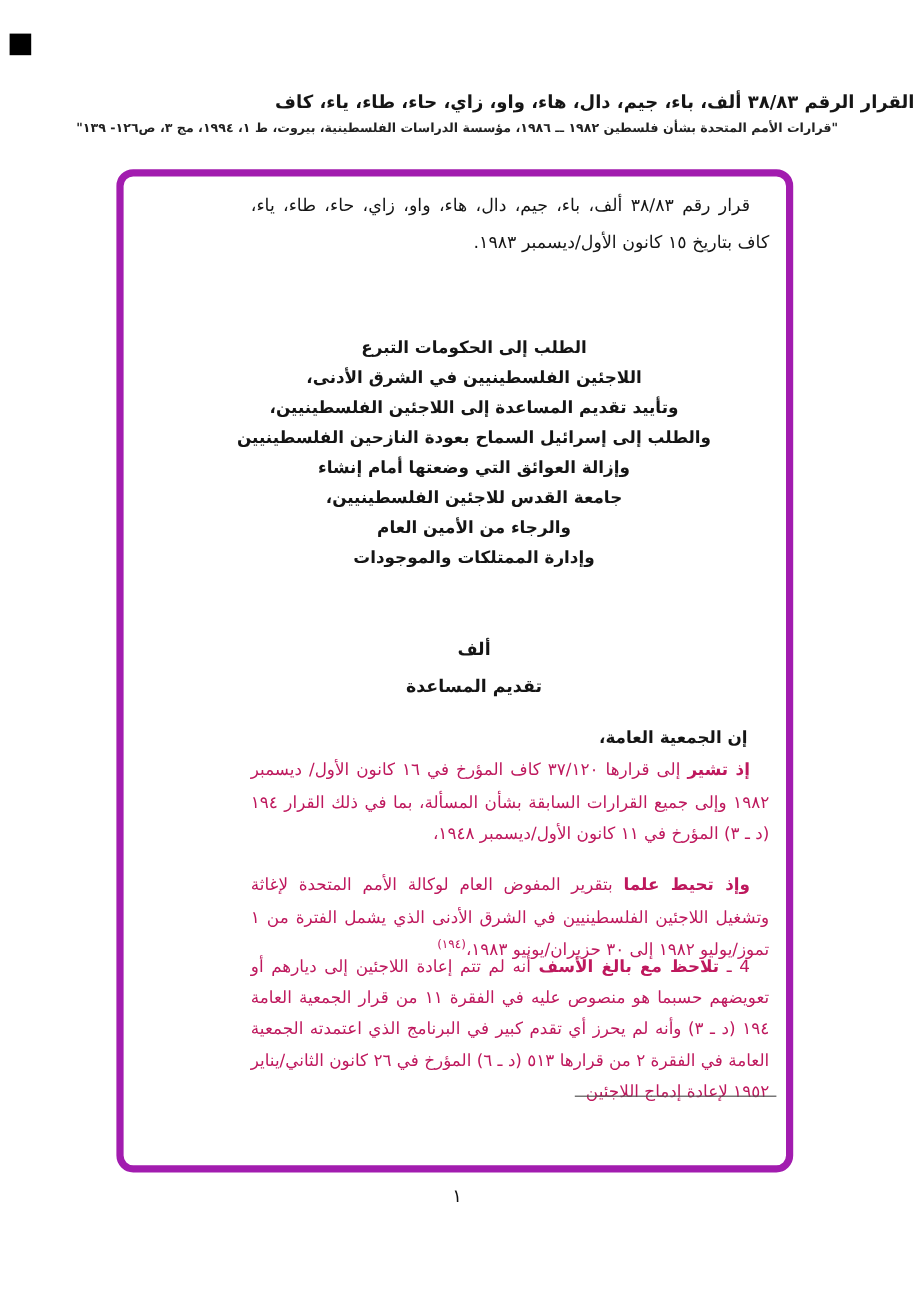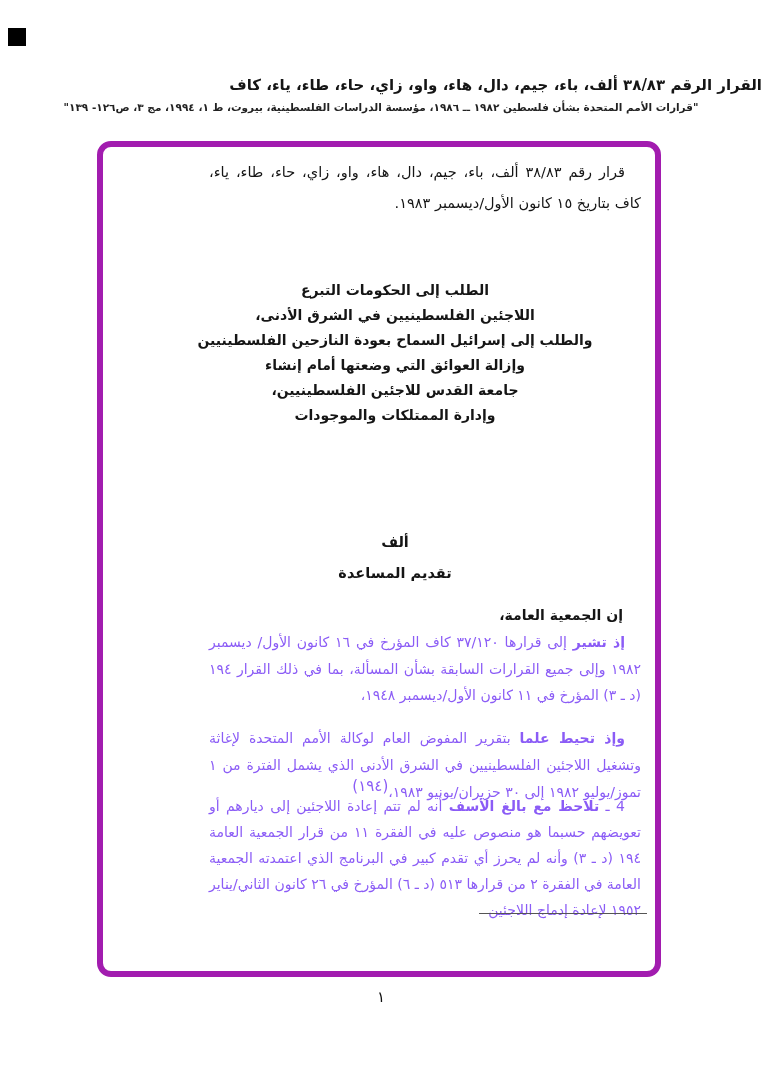--- a/index.html
+++ b/index.html
@@ -32,27 +32,27 @@
   .section-head{
     position:absolute;top:380px;right:16px;left:48px;text-align:center;
     font-size:14.5px;font-weight:bold;line-height:31px;
   }
   .salutation{
     position:absolute;top:460px;right:32px;
     font-size:14px;font-weight:bold;
   }
   .para{
     position:absolute;right:14px;width:432px;
-    font-size:14px;text-align:justify;text-indent:16px;color:#8b5cf6;
+    font-size:14px;text-align:justify;text-indent:16px;color:#be185d;
   }
   .para-a{top:482px;line-height:26.5px;}
   .para-b{top:578px;line-height:27px;}
   .para-c{top:646px;line-height:26px;}
   .para .lead{font-weight:bold;}
-  .fn-ref{font-size:15px;vertical-align:super;line-height:0;}
+  .fn-ref{font-size:10px;vertical-align:super;line-height:0;}
   .fn-rule{
     position:absolute;top:766px;right:8px;width:168px;height:1px;background:#555;
   }
   .fn-text{
     position:absolute;top:772px;right:8px;width:372px;
     font-size:10.5px;line-height:17.5px;text-align:justify;color:#222;
   }
   .fn-text .fn-line2{text-align:left;direction:rtl;}
   .page-number{
     position:absolute;top:988px;left:0;right:0;text-align:center;
@@ -67,23 +67,25 @@
 <div class="hdr-title">القرار الرقم ٣٨/٨٣ ألف، باء، جيم، دال، هاء، واو، زاي، حاء، طاء، ياء، كاف</div>
 <div class="hdr-source">"قرارات الأمم المتحدة بشأن فلسطين ١٩٨٢ ــ ١٩٨٦، مؤسسة الدراسات الفلسطينية، بيروت، ط ١، ١٩٩٤، مج ٣، ص١٢٦- ١٣٩"</div>
 
 <div class="green-box">
 
   <div class="open-para">قرار رقم ٣٨/٨٣ ألف، باء، جيم، دال، هاء، واو، زاي، حاء، طاء، ياء، كاف بتاريخ ١٥ كانون الأول/ديسمبر ١٩٨٣.</div>
 
   <div class="preamble">
     <div>الطلب إلى الحكومات التبرع</div>
     <div>اللاجئين الفلسطينيين في الشرق الأدنى،</div>
+    <div>وتأييد تقديم المساعدة إلى اللاجئين الفلسطينيين،</div>
     <div>والطلب إلى إسرائيل السماح بعودة النازحين الفلسطينيين</div>
     <div>وإزالة العوائق التي وضعتها أمام إنشاء</div>
     <div>جامعة القدس للاجئين الفلسطينيين،</div>
+    <div>والرجاء من الأمين العام</div>
     <div>وإدارة الممتلكات والموجودات</div>
   </div>
 
   <div class="section-head">
     <div>ألف</div>
     <div>تقديم المساعدة</div>
   </div>
 
   <div class="salutation">إن الجمعية العامة،</div>
 

